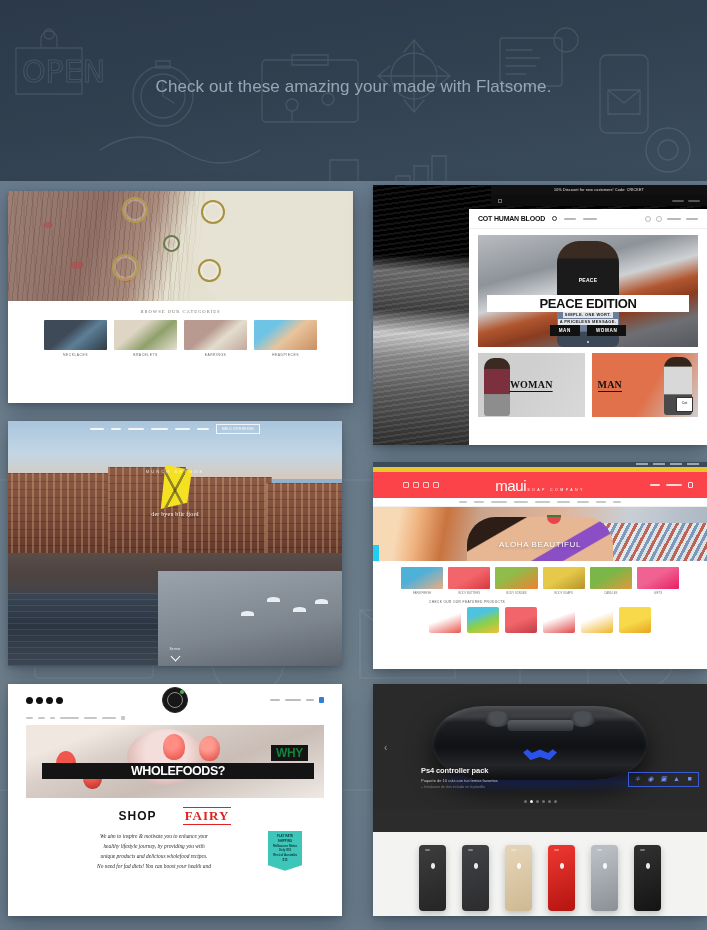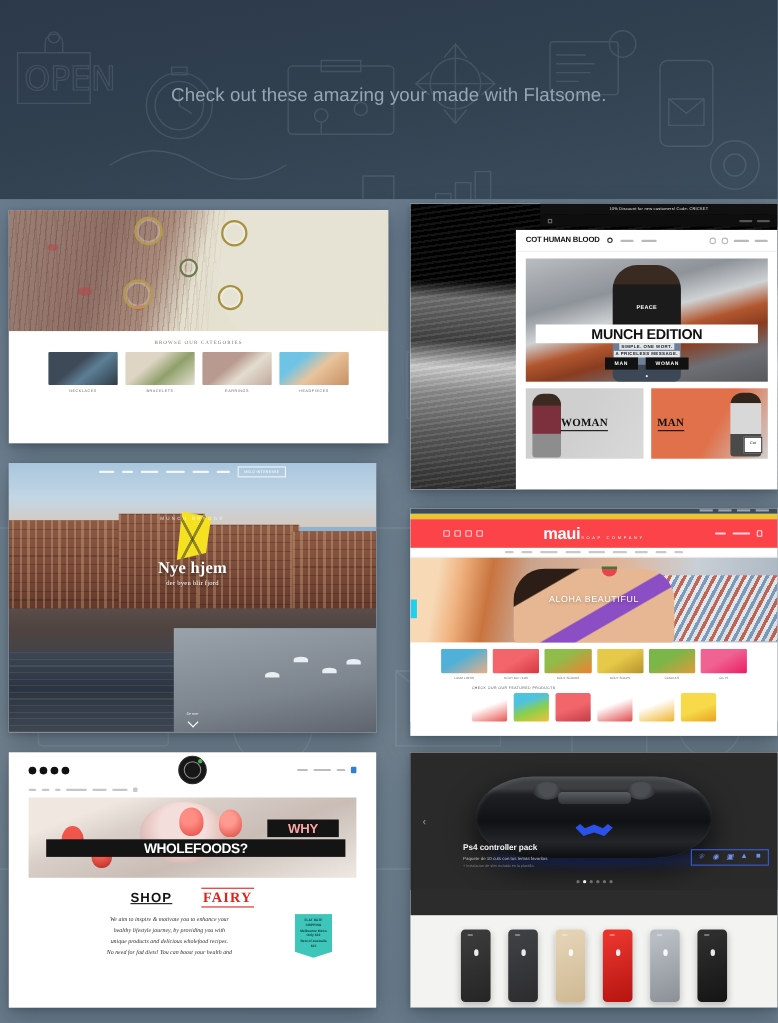--- a/index.html
+++ b/index.html
@@ -200,29 +200,29 @@
   
   .mu-strip{ height:5px; background:#3d4a57; position:relative; }
   .mu-strip .mini-nav{ position:absolute; right:8px; top:1px; display:flex; gap:5px;}
   .mu-strip .mini-nav i{ display:block; width:12px;height:1.6px;background:#9aa6b2;}
   .mu-yellow{ height:5px; background:#e8c62e; }
   .mu-head{ height:26px; background:#fc4349; display:flex; align-items:center;
     justify-content:center; position:relative; }
   .mu-soc{ position:absolute; left:30px; display:flex; gap:4px; }
   .mu-soc i{ width:6px;height:6px; border:1px solid rgba(255,255,255,.75); border-radius:1px; display:block;}
   .mu-logo{ text-align:center; color:#fff; }
-  .mu-logo .n{ font-size:15px; letter-spacing:-.4px; line-height:1; font-weight:700;margin-top:45px; }
+  .mu-logo .n{ font-size:15px; letter-spacing:-.4px; line-height:1; font-weight:400;margin-top:45px; }
   .mu-logo .s{ font-size:3.6px; letter-spacing:2.4px; margin-top:1px; }
   .mu-right{ position:absolute; right:14px; display:flex; gap:6px; align-items:center; }
   .mu-right i{ display:block; height:1.8px; background:rgba(255,255,255,.8); border-radius:1px;}
   .mu-right .cart{ width:5px;height:6px;border:1px solid rgba(255,255,255,.85); border-radius:1px;}
   .mu-menu{ height:9px; background:#fff; display:flex; align-items:center;
     justify-content:center; gap:7px; border-bottom:1px solid #f0f0f0;}
   .mu-menu i{ display:block; height:1.8px; background:#c9c9c9; border-radius:1px;}
-  .mu-hero{ position:relative; height:77px; overflow:hidden;
+  .mu-hero{ position:relative; height:54px; overflow:hidden;
     background:linear-gradient(100deg,#f7d9b6 0 8%, #efb27f 14%, #c9743f 22%, #caa58e 32%, #e0b49a 55%, #c9cfd6 75%, #aab6c2 100%); }
   .mu-hero .vanbed{ position:absolute; right:0; top:16px; width:45%; height:60px;
     background:repeating-linear-gradient(118deg,#e9eef3 0 3px,#6f93b4 3px 6px,#e0e6ec 6px 9px,#c0543e 9px 12px); opacity:.85;}
   .mu-hero .girl{ position:absolute; left:28%; top:10px; width:44%; height:70px;
     background:linear-gradient(150deg,#2c1d17 0 22%, #e7b793 23% 52%, #8b4ec4 53% 64%, #e7b793 65% 100%);
     border-radius:28px 28px 8px 8px; filter:blur(.4px);}
   .mu-hero .melon{ position:absolute; left:52%; top:8px; width:14px;height:9px;
     background:linear-gradient(180deg,#3d7a34 0 25%,#e8444f 26% 100%); border-radius:0 0 9px 9px;}
   .mu-aloha{ position:absolute; left:0;right:0; top:33px; text-align:center;
     color:#fff; font-size:8px; font-weight:400; letter-spacing:.6px;
@@ -257,27 +257,27 @@
   .wf-free{ font-size:11.5px; font-weight:700; color:#3fd0d8; letter-spacing:-.4px;
     font-family:"Liberation Sans", sans-serif; }
   .wf-ship .hand{ font-family:"Liberation Serif", serif; font-style:italic;
     font-size:5.6px; color:#1c1c1c; line-height:1.25; }
   .wf-hero{ position:relative; height:73px; margin:0 18px;
     background:linear-gradient(160deg,#efe7e0 0 18%, #d9cfc8 34%, #c9bdb6 60%, #efe9e4 100%); overflow:hidden;}
   .wf-bowl{ position:absolute; left:34%; top:4px; width:78px;height:56px;border-radius:50%;
     background:radial-gradient(circle at 50% 40%, #f4dedb 0 40%, #e8c9c4 62%, #dcbcb7 100%);
     box-shadow:inset 0 -4px 8px rgba(0,0,0,.07);}
   .wf-straw{ position:absolute; border-radius:50% 50% 45% 45%; }
-  .wf-why{ position:absolute; right:16px; top:20px; background:#141414; color:#fca5a5;
-    font-size:12px; font-weight:700; letter-spacing:-.3px; padding:1px 19px;
+  .wf-why{ position:absolute; right:16px; top:20px; background:#141414; color:#15803d;
+    font-size:12px; font-weight:700; letter-spacing:-.3px; padding:1px 5px;
     font-family:"Liberation Sans", sans-serif;}
   .wf-wholefoods{ position:absolute; left:16px; right:10px; top:38px; text-align:center;
     background:#141414; color:#fff; font-size:12.5px; font-weight:700; letter-spacing:-.4px; padding:1px 0;}
   .wf-sh{ display:flex; gap:26px; justify-content:center; align-items:center; padding:9px 0 6px;}
-  .wf-shop{ font-size:12px; font-weight:700; color:#141414; letter-spacing:1px;text-decoration:underline;}
+  .wf-shop{ font-size:12px; font-weight:700; color:#141414; letter-spacing:1px;}
   .wf-sale{ font-size:13px; font-weight:700; color:#e02222; letter-spacing:1px;
     border-top:1.5px solid #e02222; border-bottom:1.5px solid #e02222; padding:0 2px;
     font-family:"Liberation Serif", serif;}
   .wf-body{ display:flex; gap:8px; padding:0 40px; position:relative;}
   .wf-copy{ flex:1; font-family:"Liberation Serif", serif; font-style:italic;
     font-size:5.4px; line-height:1.85; color:#2d2d2d; text-align:center;}
   .wf-flag{ width:34px; background:#3ec6bb; color:#0d3a38; font-size:3px;
     text-align:center; padding:3px 2px 8px; line-height:1.6; font-weight:700;
     clip-path:polygon(0 0,100% 0,100% 86%,50% 100%,0 86%); align-self:flex-start;}
 
@@ -457,21 +457,21 @@
           <span class="r">
             <span class="circ"></span>
             <span class="circ"></span>
             <span class="navlink" style="width:14px"></span>
             <span class="navlink" style="width:12px"></span>
           </span>
         </div>
 
         <div class="pe-hero">
           <span class="pe-model"></span>
-          <div class="pe-title">MUNCH EDITION</div>
+          <div class="pe-title">PEACE EDITION</div>
           <div class="pe-sub">
             <span>SIMPLE. ONE WORT.</span><br>
             <span>A PRICELESS MESSAGE.</span>
           </div>
           <div class="pe-btns">
             <b>MAN</b>
             <b>WOMAN</b>
           </div>
           <div class="pe-dots"><i></i></div>
         </div>
@@ -517,21 +517,20 @@
             <i style="width:12px"></i>
           <span class="nh-btn">MELD INTERESSE</span>
         </div>
 
         <div class="nh-logo">
             <span class="sh"></span>
           </div>
         <div class="nh-lname">MUNCH BRYGGE</div>
 
         <div class="nh-h">
-          <div class="big">Nye hjem</div>
           <div class="small">der byen blir fjord</div>
         </div>
 
         <div class="nh-scroll">
           <span>Se mer</span>
           <span class="chev"></span>
         </div>
       </div>
     </div>
   </a>

